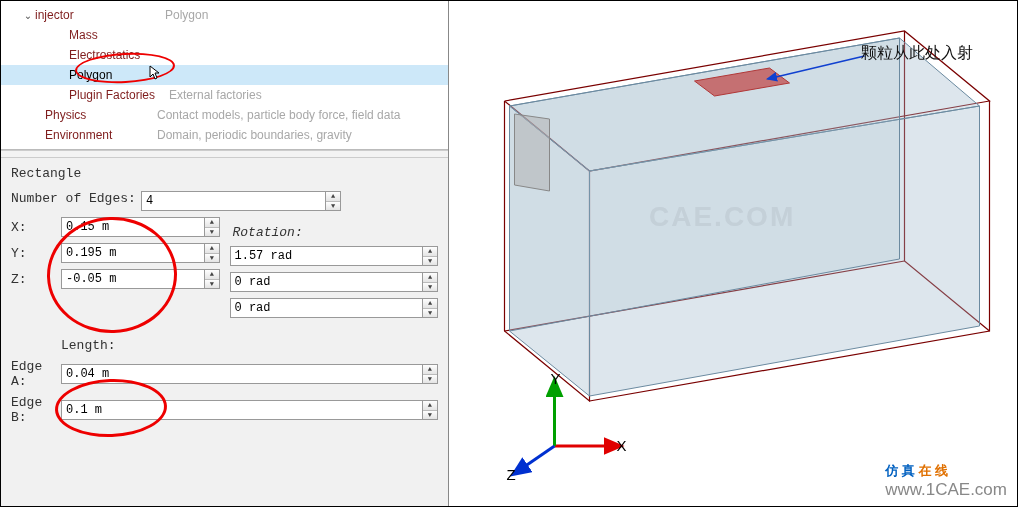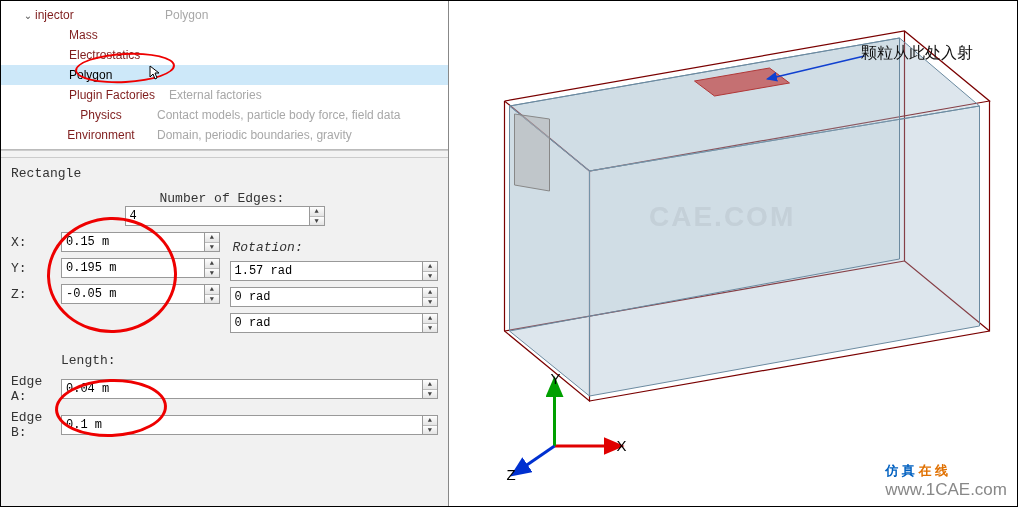--- a/index.html
+++ b/index.html
@@ -41,21 +41,21 @@
     color: #555;
     font-size: 10px;
   }
   .tree-row .label {
     width: 130px;
     color: #7f1d1d;
   }
   .tree-row .desc {
     color: #a8a8a8;
   }
-  .tree-row.indent1 { padding-left: 44px; text-align: center; }
+  .tree-row.indent1 { padding-left: 44px; }
   .tree-row.indent2 { padding-left: 68px; }
   .tree-row.selected {
     background: #cde8f9;
   }
   .tree-row.selected .label { color: #000; }
   .divider {
     height: 8px;
     background: #f3f3f3;
     border-top: 1px solid #ccc;
     border-bottom: 1px solid #ccc;
@@ -67,23 +67,22 @@
     background: #f1f1f1;
     padding: 8px 10px;
     font-family: "SimSun","Courier New",monospace;
     font-size: 13px;
   }
   .props .title {
     margin-bottom: 10px;
   }
   .prow {
     display: flex;
-    align-items: center;
+    align-items: flex-start;
     margin-bottom: 6px;
-    flex-direction: column;
   }
   .prow .plabel { width: 130px; }
   .spin {
     display: inline-flex;
     border: 1px solid #999;
     background: #fff;
     height: 20px;
   }
   .spin input {
     border: none;

